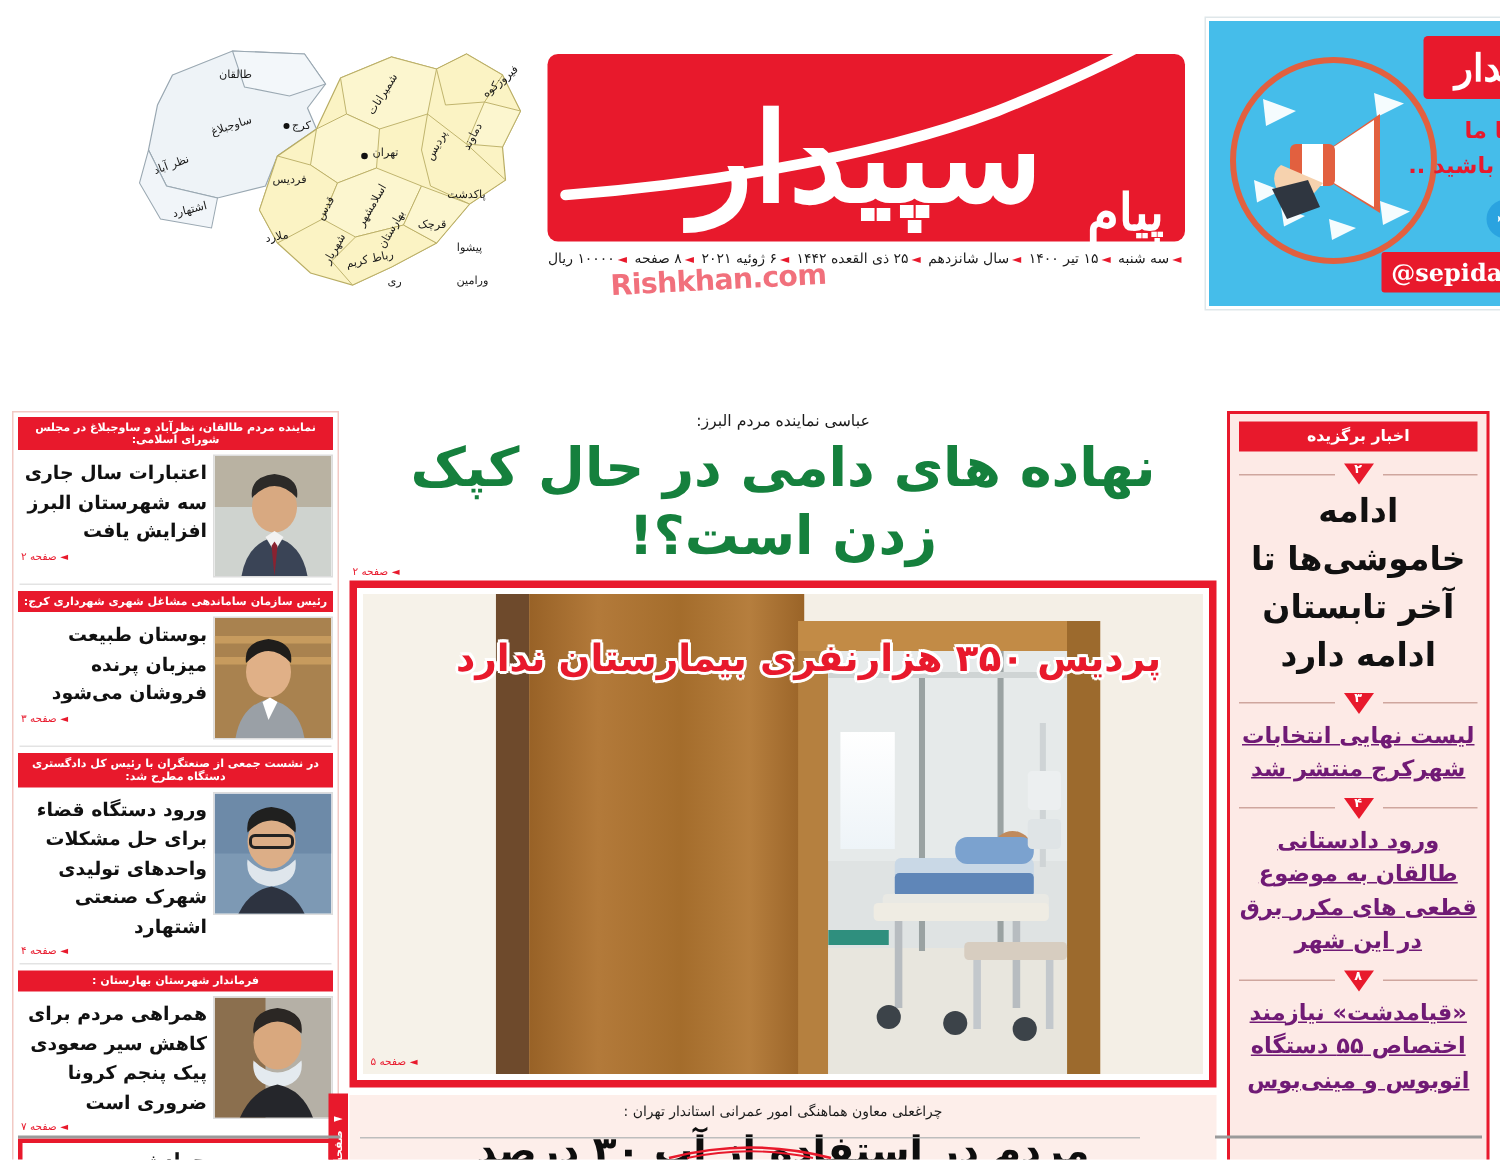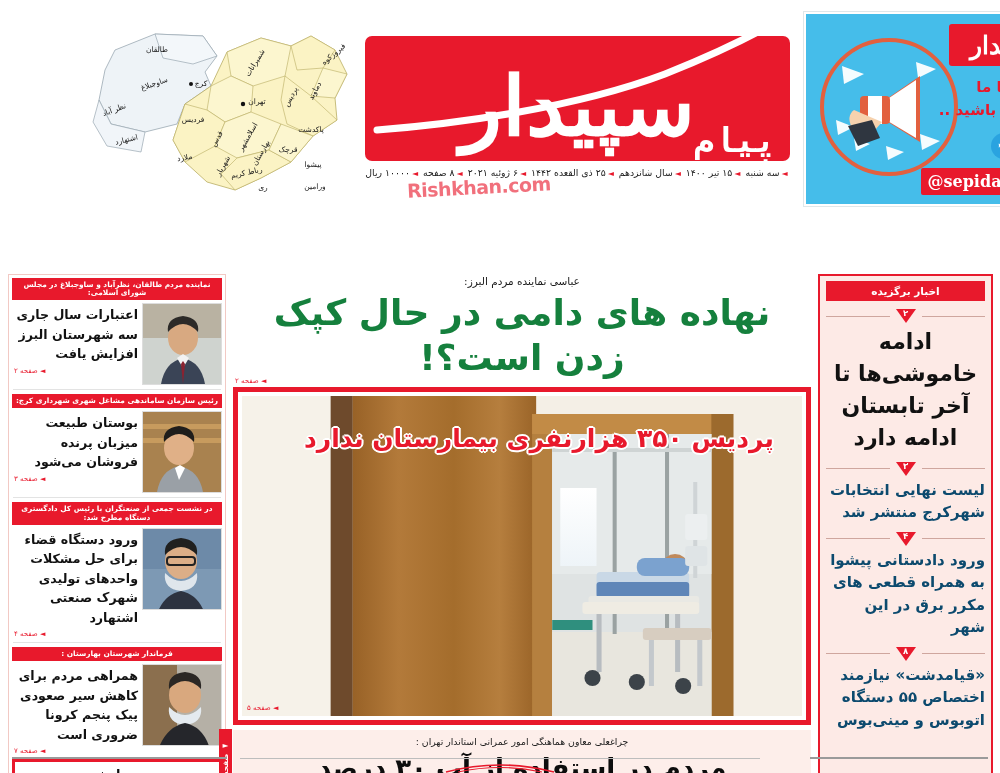--- a/index.html
+++ b/index.html
@@ -26,21 +26,21 @@
   .logo-red{position:absolute;left:0;top:0;width:425px;height:125px;background:#e8192c;border-radius:7px;}
   .logo-script{position:absolute;inset:0;display:flex;align-items:center;justify-content:center;}
   .logo-word{
     font-family:"DejaVu Serif","Liberation Serif",serif;
     color:#ffffff;font-size:82px;font-weight:700;letter-spacing:-2px;
     line-height:1;white-space:nowrap;
     transform:scaleX(1.05);
   }
   .logo-payam{
     position:absolute;right:14px;bottom:14px;
-    font-family:Liberation Mono, monospace;color:#fff;font-size:34px;font-weight:700;
+    font-family:Liberation Serif, serif;color:#fff;font-size:34px;font-weight:700;
   }
   .logo-swoosh{position:absolute;left:0;top:-24px;width:425px;height:150px;pointer-events:none;}
   .logo-sub{position:absolute;left:0;top:131px;width:425px;text-align:center;
     font-size:9.3px;color:#1a1a1a;white-space:nowrap;direction:rtl;letter-spacing:-0.1px;}
   .logo-sub .sep{color:#e8192c;font-size:8px;padding:0 2px;}
   .wm{
     position:absolute;left:42px;top:140px;
     font-family:"DejaVu Sans",sans-serif;font-weight:bold;font-size:19px;
     color:rgba(232,25,44,.62);letter-spacing:-.5px;transform:rotate(-3deg);
   }
@@ -111,21 +111,21 @@
   
   .col-right{position:absolute;left:818px;top:0;width:175px;height:530px;border:2px solid #e8192c;background:#fdeae6;box-sizing:border-box;padding:5px 6px;}
   .rc-head{background:#e8192c;color:#fff;text-align:center;font-size:10.5px;font-weight:bold;padding:4px 0;direction:rtl;letter-spacing:-.2px;}
   .rc-item{padding-top:4px;}
   .rc-num{display:flex;align-items:center;justify-content:center;margin:4px 0 3px;}
   .rc-num .rule{flex:1;height:1px;background:#cfa69e;}
   .rc-num .badge{position:relative;width:20px;height:14px;margin:0 6px;flex:0 0 20px;}
   .rc-num .badge .tri{position:absolute;left:0;top:0;width:0;height:0;border-left:10px solid transparent;border-right:10px solid transparent;border-top:14px solid #e8192c;}
   .rc-num .badge .n{position:absolute;left:0;top:-1px;width:20px;text-align:center;font-size:8.5px;color:#fff;font-weight:bold;}
   .rc-t-big{text-align:center;font-size:22px;font-weight:bold;line-height:1.45;direction:rtl;color:#111;letter-spacing:-.5px;}
-  .rc-t{text-align:right;font-size:15px;font-weight:bold;line-height:1.5;direction:rtl;color:#0c4a6e;letter-spacing:-.3px;}
+  .rc-t{text-align:center;font-size:15px;font-weight:bold;line-height:1.5;direction:rtl;color:#701a75;letter-spacing:-.3px;text-decoration:underline;}
 
   
   .ornament{position:absolute;left:0;bottom:0;width:1000px;height:12px;display:flex;align-items:flex-end;justify-content:center;}
   .ornament svg{display:block;}
   .hr-bottom{position:absolute;left:240px;bottom:14px;width:520px;height:1px;background:#bdbdbd;}
   .hr-left{position:absolute;left:12px;bottom:14px;width:215px;height:2px;background:#9a9a9a;}
   .hr-right{position:absolute;right:12px;bottom:14px;width:178px;height:2px;background:#9a9a9a;}
 </style>
 </head>
 <body>
@@ -447,21 +447,21 @@
 
       <div class="rc-item">
         <div class="rc-num">
           <div class="rule"></div>
           <div class="badge">
             <div class="tri"></div>
             <div class="n">۴</div>
           </div>
           <div class="rule"></div>
         </div>
-        <div class="rc-t">ورود دادستانی پیشوا به همراه قطعی های مکرر برق در این شهر</div>
+        <div class="rc-t">ورود دادستانی طالقان به موضوع قطعی های مکرر برق در این شهر</div>
       </div>
 
       <div class="rc-item">
         <div class="rc-num">
           <div class="rule"></div>
           <div class="badge">
             <div class="tri"></div>
             <div class="n">۸</div>
           </div>
           <div class="rule"></div>

